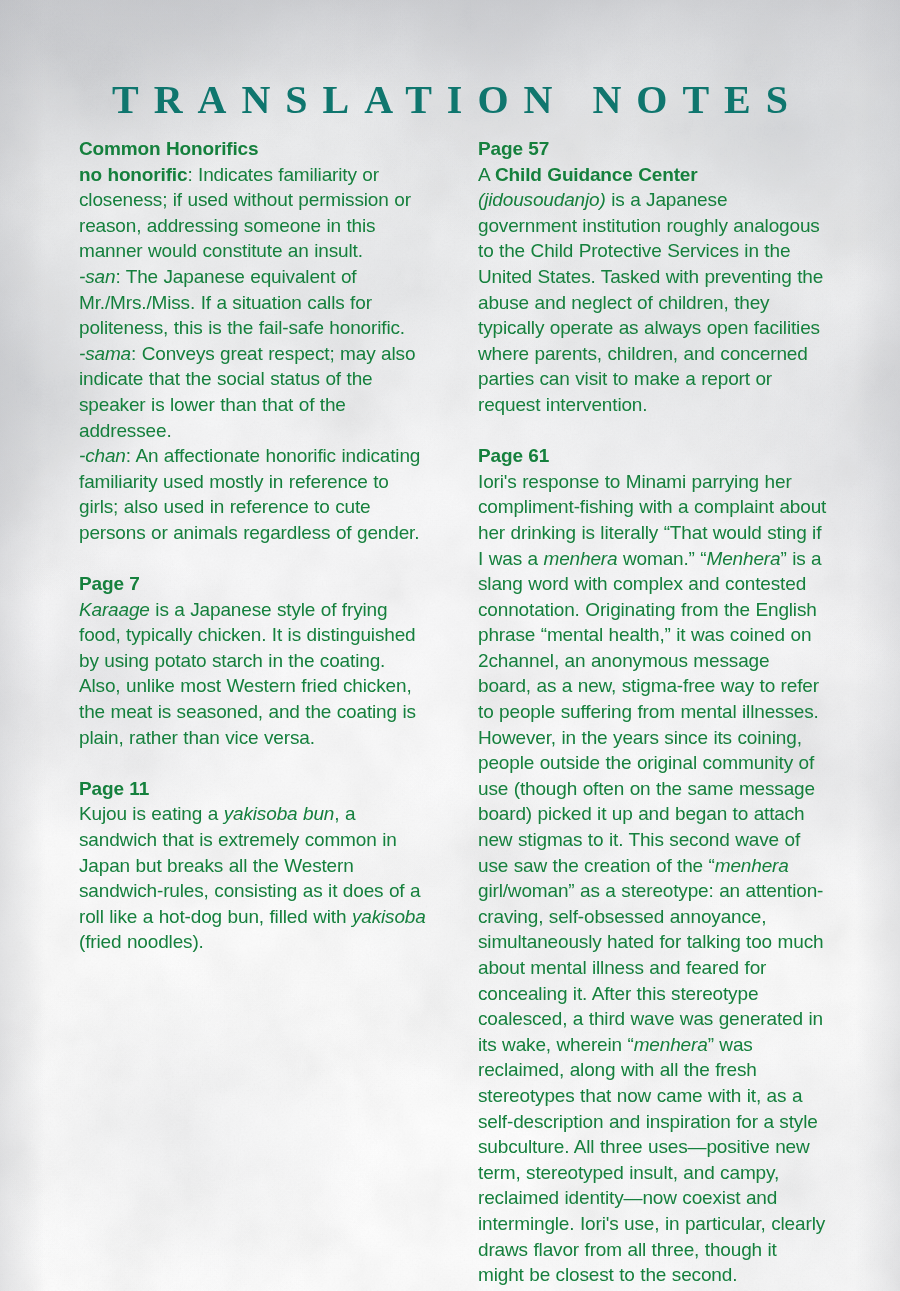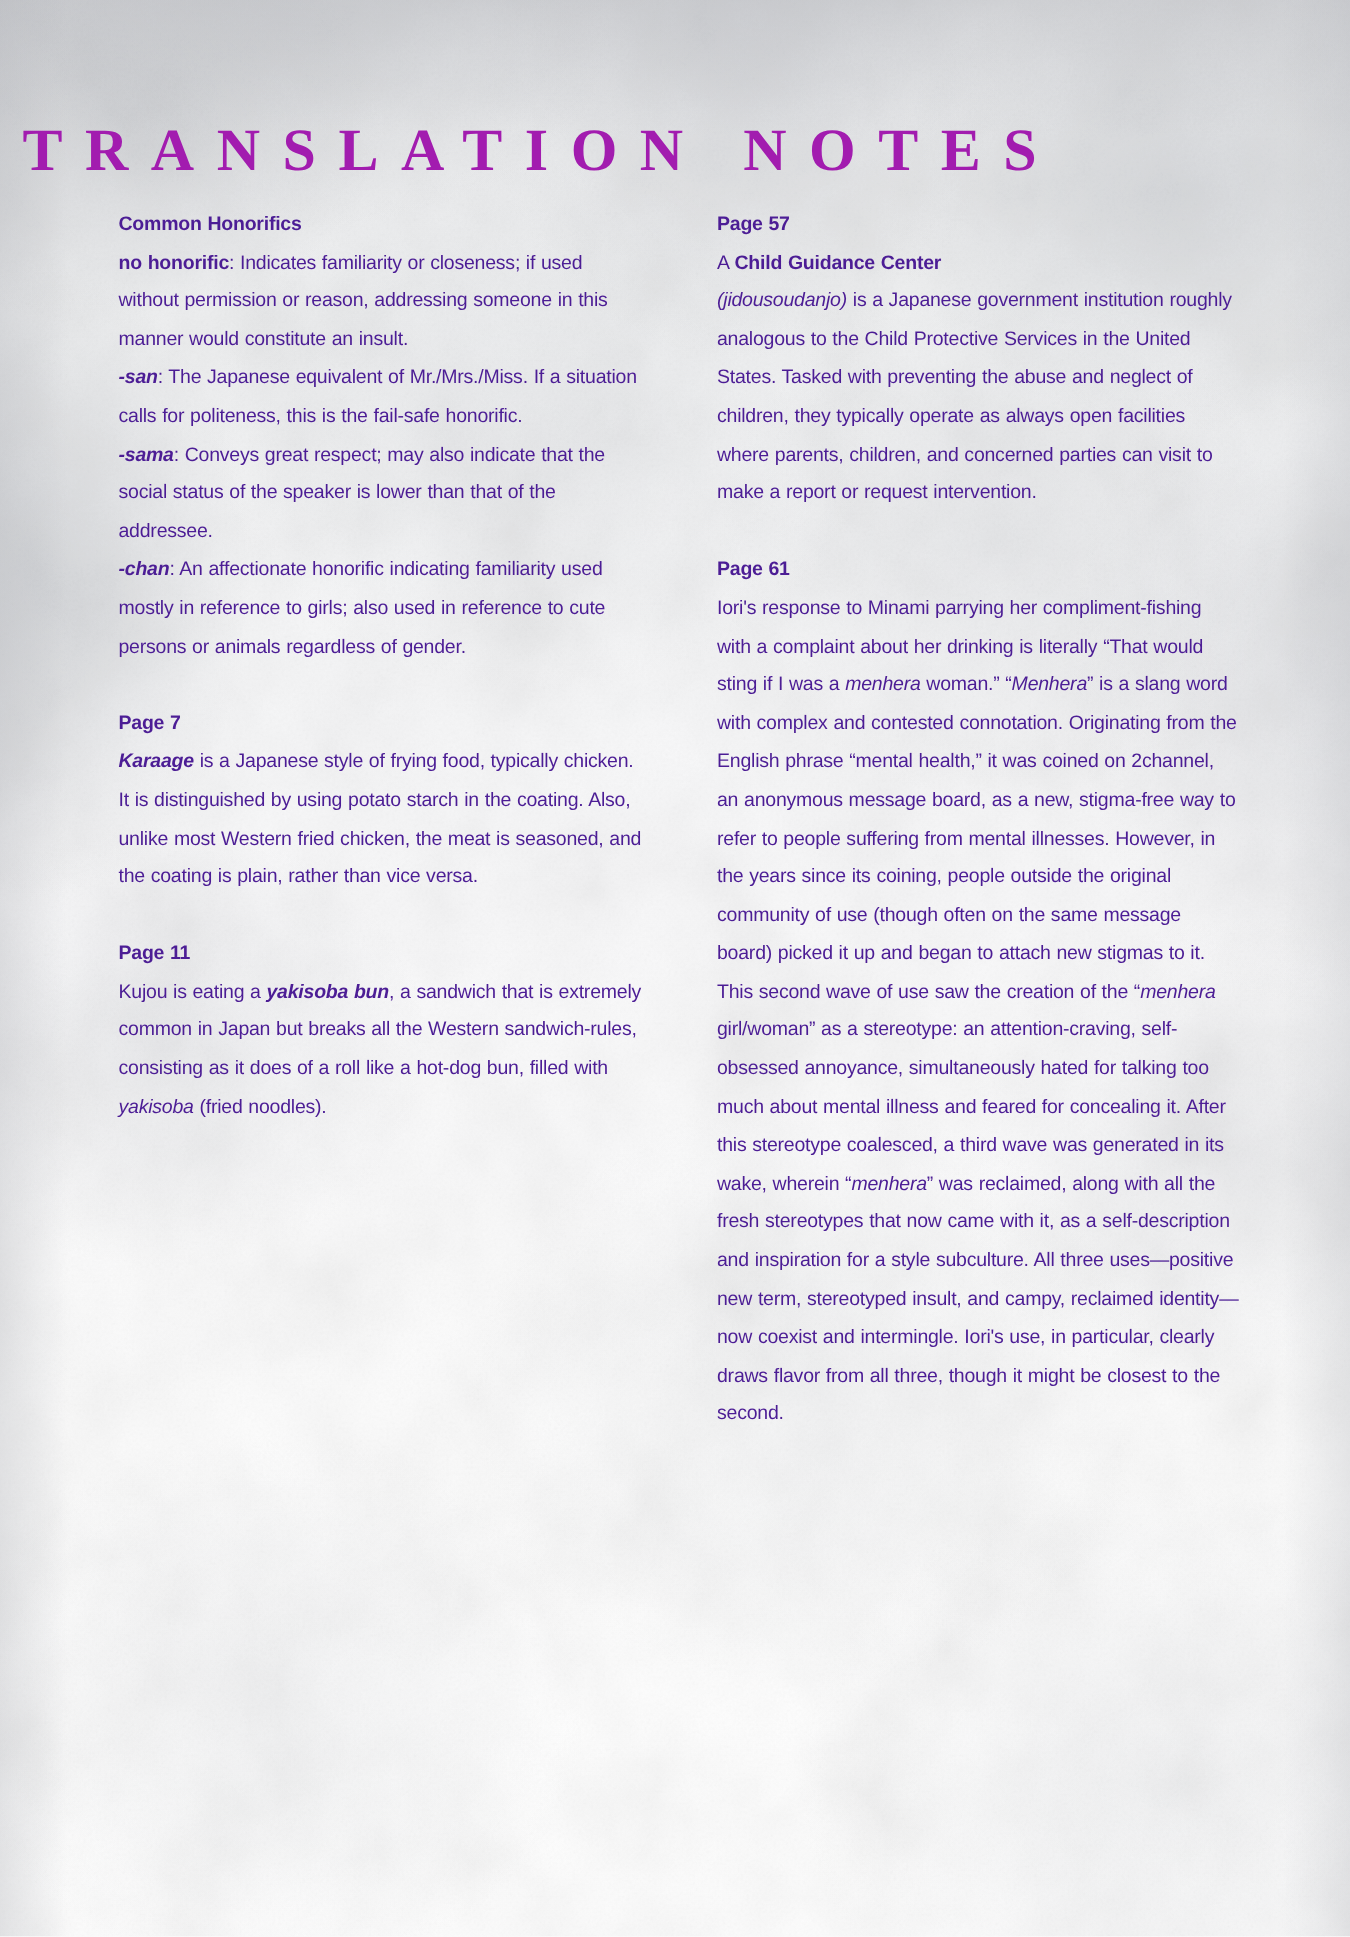--- a/index.html
+++ b/index.html
@@ -47,48 +47,49 @@
       linear-gradient(270deg, rgba(170,172,178,.26) 0%, rgba(170,172,178,0) 5%),
       linear-gradient(180deg, rgba(165,167,173,.32) 0%, rgba(165,167,173,0) 7%);
   }
 
   
   #page { position:absolute; inset:0; }
 
   #title {
     position:absolute;
     left:0; right:0; top:76px;
+    text-align:center;
     font-family:"Liberation Serif", "DejaVu Serif", serif;
     font-size:40px;
     letter-spacing:15px;
     text-indent:15px;
-    color:#a21caf;
+    color:#0f766e;
     white-space:nowrap;
   }
 
   .col {
     position:absolute;
     top:136px;
     width:349px;
-    font-size:13px;
+    font-size:19px;
     line-height:25.6px;
-    color:#4c1d95;
+    color:#15803d;
     letter-spacing:-.15px;
     word-spacing:.4px;
   }
   #col-left  { left:79px; }
   #col-right { left:478px; }
 
   .sec { margin:0; }
   .sec + .sec { margin-top:25.6px; }
 
   .hd { font-weight:bold; }
   b   { font-weight:bold; }
   i   { font-style:italic;margin-top:44px; }
-  .bi { font-weight:bold; font-style:italic;margin-top:39px; }
+  .bi { font-weight:normal; font-style:italic;margin-top:39px; }
 </style>
 </head>
 <body>
 
 <div id="paper"></div>
 <svg id="grain" width="900" height="1291" preserveAspectRatio="none">
   <defs>
     <filter id="f-grain" x="0" y="0" width="100%" height="100%">
       <feTurbulence type="fractalNoise" baseFrequency="0.013 0.011" numOctaves="4" seed="7" result="t"></feTurbulence>
       <feColorMatrix in="t" type="saturate" values="0"></feColorMatrix>

